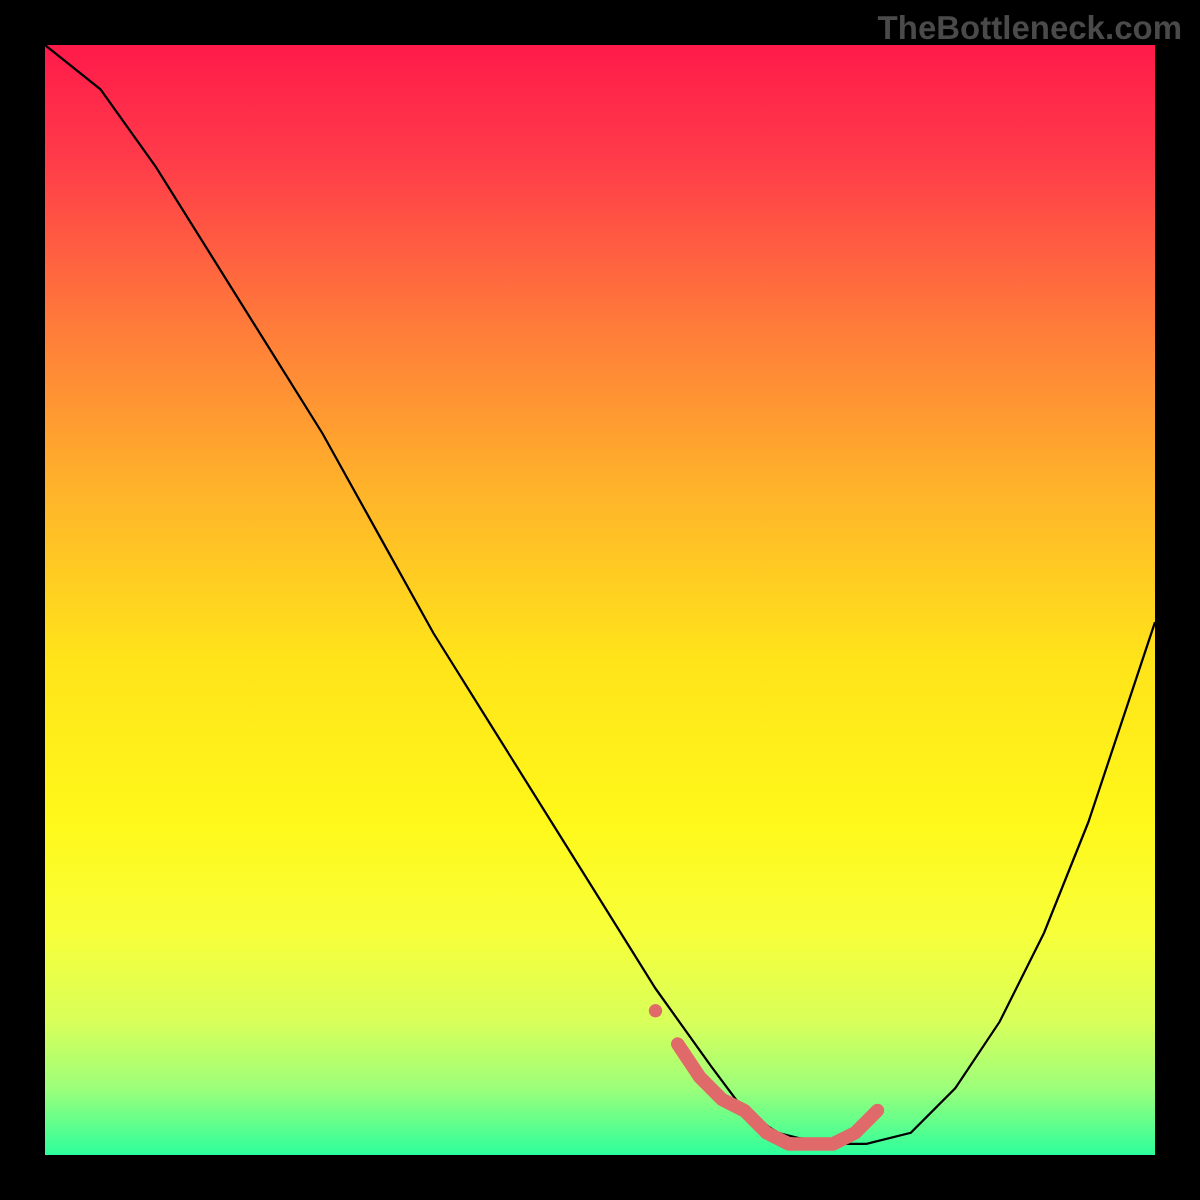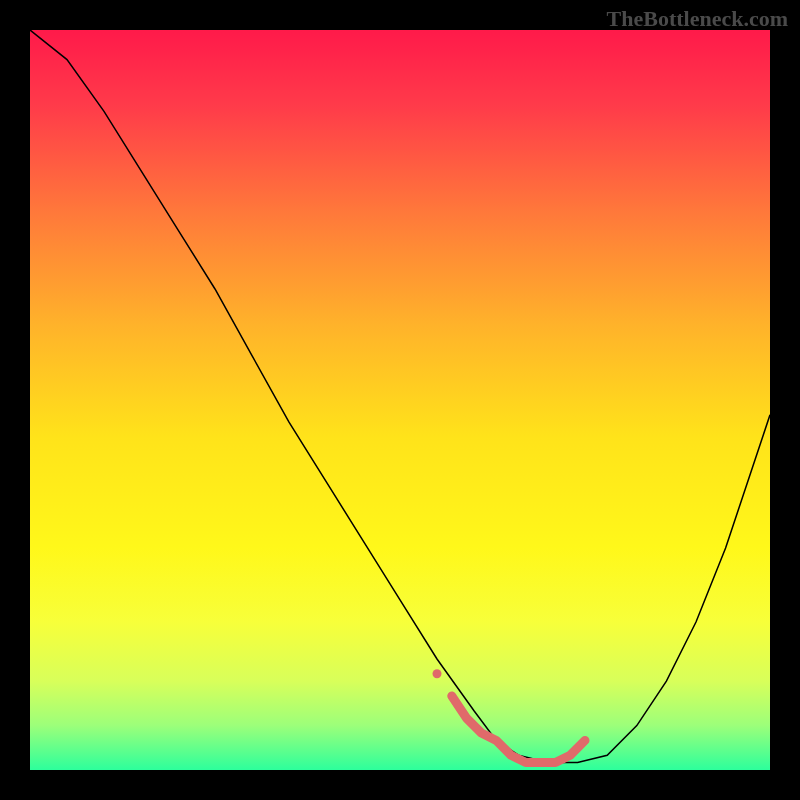--- a/index.html
+++ b/index.html
@@ -8,21 +8,21 @@
     width: 800px;
     height: 800px;
     position: relative;
     background: #000;
   }
   .watermark {
     position: absolute;
     top: 6px;
     right: 12px;
     color: #4a4a4a;
-    font-family: Liberation Serif, serif;
+    font-family: Liberation Sans, sans-serif;
     font-size: 22px;
     font-weight: bold;
     z-index: 10;
     margin-left: 30px;
   }
   .plot-area {
     position: absolute;
     left: 30px;
     top: 30px;
     width: 740px;

